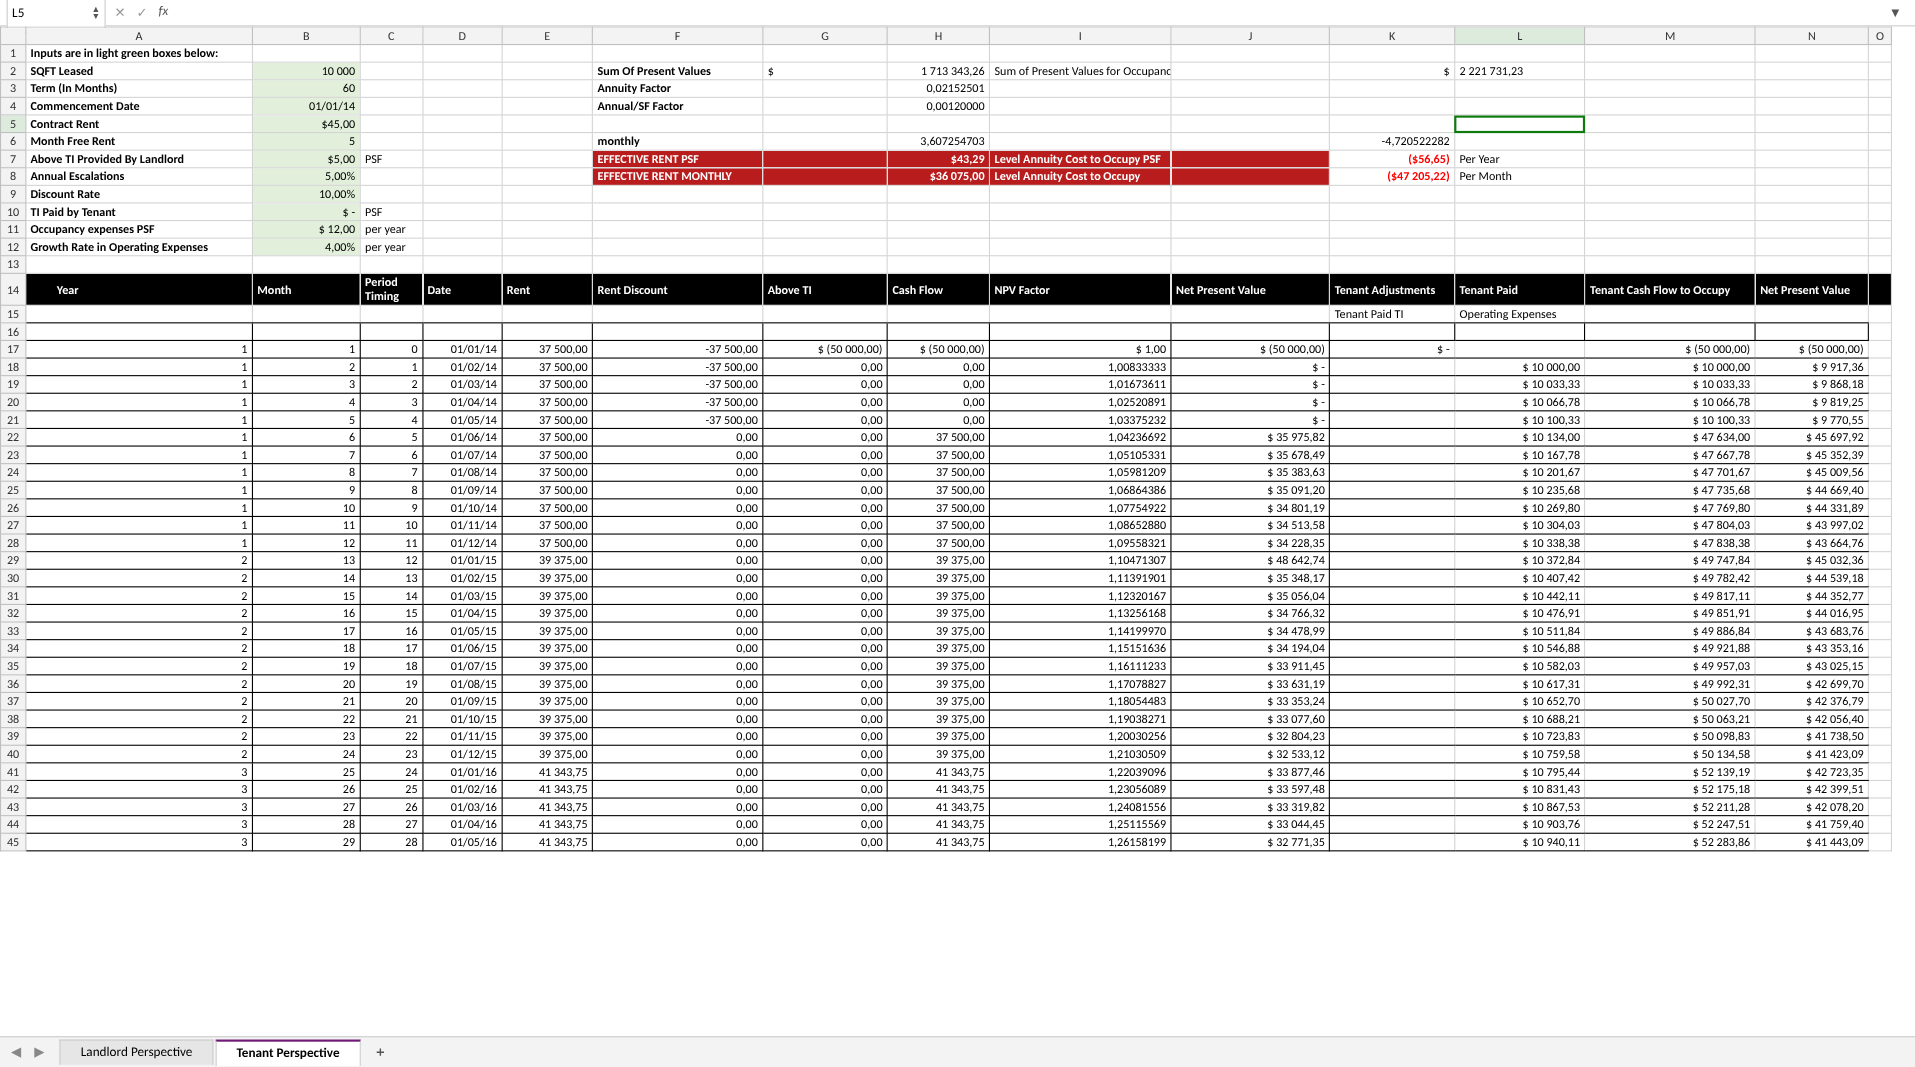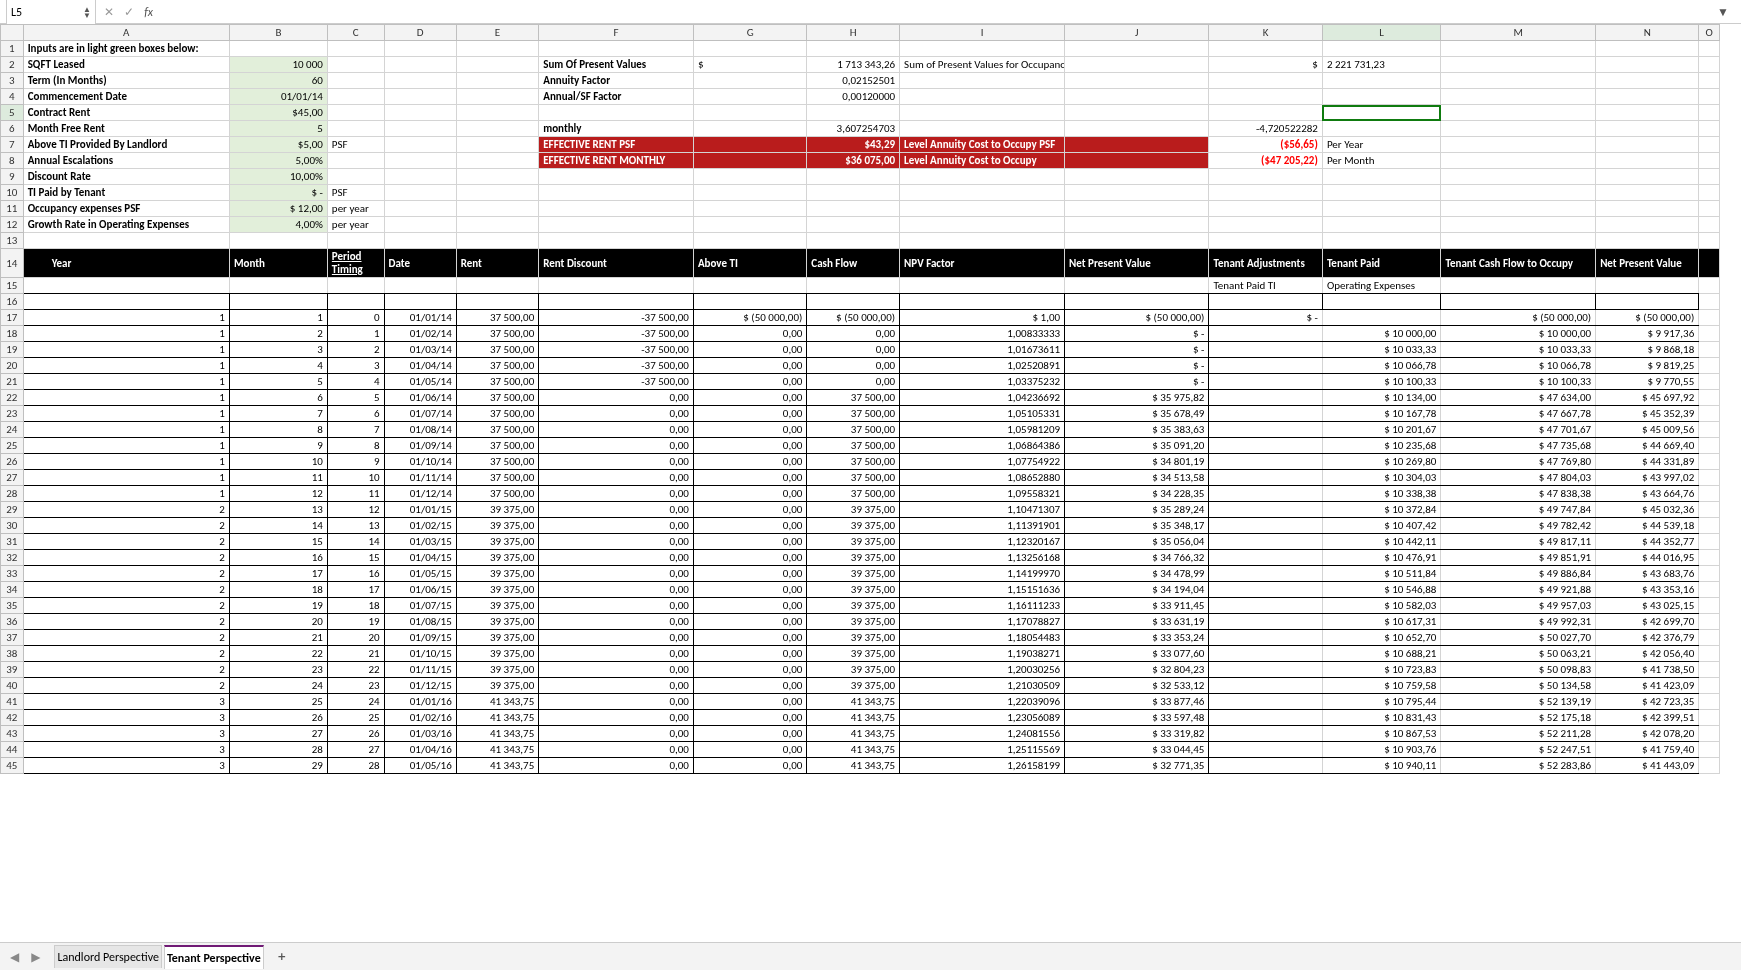--- a/index.html
+++ b/index.html
@@ -34,21 +34,21 @@
   .bold { font-weight:bold; }
   .selected-cell { outline:2px solid #0f7b0f; outline-offset:-2px; background:#fff;}
   .selected-row-hdr, .selected-col-hdr { background:#ddebdd !important; }
   .bord-b { border-bottom:1px solid #000 !important; }
   .tcell { border-left:1px solid #000 !important; border-right:1px solid #000 !important; }
 
   
   .tabs { display:flex; align-items:center; border-top:1px solid #ccc; height:28px; background:#f3f3f3; padding:0 6px; gap:2px;}
   .tab-nav { display:flex; gap:4px; color:#888; padding-right:8px;}
   .tab-nav span { cursor:pointer; font-size:12px; padding:2px 4px;}
-  .tab { padding:4px 2px; background:#e6e6e6; border:1px solid #ccc; border-bottom:none; cursor:pointer;}
+  .tab { padding:4px 18px; background:#e6e6e6; border:1px solid #ccc; border-bottom:none; cursor:pointer;}
   .tab.active { background:#fff; font-weight:bold; border-top:2px solid #701a75;}
   .tab-add { padding:4px 10px; cursor:pointer; font-weight:bold; color:#555;}
   .app { display:flex; flex-direction:column; height:970px; width:1741px;}
 </style>
 </head>
 <body>
 <div class="app">
 
 <div class="formula-bar">
   <div class="name-box">
@@ -337,21 +337,21 @@
             <td></td>
             <td></td>
             <td></td>
             <td></td>
             <td></td>
           </tr>
           <tr>
             <th class="rowhdr">14</th>
             <td class="blackhdr lt" style="height: 28px; white-space: normal; padding-left: 28px;">Year</td>
             <td class="blackhdr lt" style="height: 28px; white-space: normal;">Month</td>
-            <td class="blackhdr lt" style="height: 28px; white-space: normal; text-decoration: underline;">Period Timing</td>
+            <td class="blackhdr lt" style="height: 28px; white-space: normal;">Period Timing</td>
             <td class="blackhdr lt" style="height: 28px; white-space: normal;">Date</td>
             <td class="blackhdr lt" style="height: 28px; white-space: normal;">Rent</td>
             <td class="blackhdr lt" style="height: 28px; white-space: normal;">Rent Discount</td>
             <td class="blackhdr lt" style="height: 28px; white-space: normal;">Above TI</td>
             <td class="blackhdr lt" style="height: 28px; white-space: normal;">Cash Flow</td>
             <td class="blackhdr lt" style="height: 28px; white-space: normal; margin-top: 44px;">NPV Factor</td>
             <td class="blackhdr lt" style="height: 28px; white-space: normal;">Net Present Value</td>
             <td class="blackhdr lt" style="height: 28px; white-space: normal;">Tenant Adjustments</td>
             <td class="blackhdr lt" style="height: 28px; white-space: normal; margin-top: 27px;">Tenant Paid</td>
             <td class="blackhdr lt" style="height: 28px; white-space: normal;">Tenant Cash Flow to Occupy</td>
@@ -614,21 +614,21 @@
             <th class="rowhdr">29</th>
             <td class="rt tcell bord-b">2</td>
             <td class="rt tcell bord-b">13</td>
             <td class="rt tcell bord-b">12</td>
             <td class="rt tcell bord-b">01/01/15</td>
             <td class="rt tcell bord-b">39 375,00</td>
             <td class="rt tcell bord-b">0,00</td>
             <td class="rt tcell bord-b">0,00</td>
             <td class="rt tcell bord-b">39 375,00</td>
             <td class="rt tcell bord-b">1,10471307</td>
-            <td class="rt tcell bord-b">$   35 289,24</td>
+            <td class="rt tcell bord-b">$   48 642,74</td>
             <td class="rt bord-b"></td>
             <td class="rt bord-b">$   10 372,84</td>
             <td class="rt bord-b">$   49 747,84</td>
             <td class="rt bord-b">$   45 032,36</td>
             <td></td>
           </tr>
           <tr>
             <th class="rowhdr">30</th>
             <td class="rt tcell bord-b">2</td>
             <td class="rt tcell bord-b">14</td>

